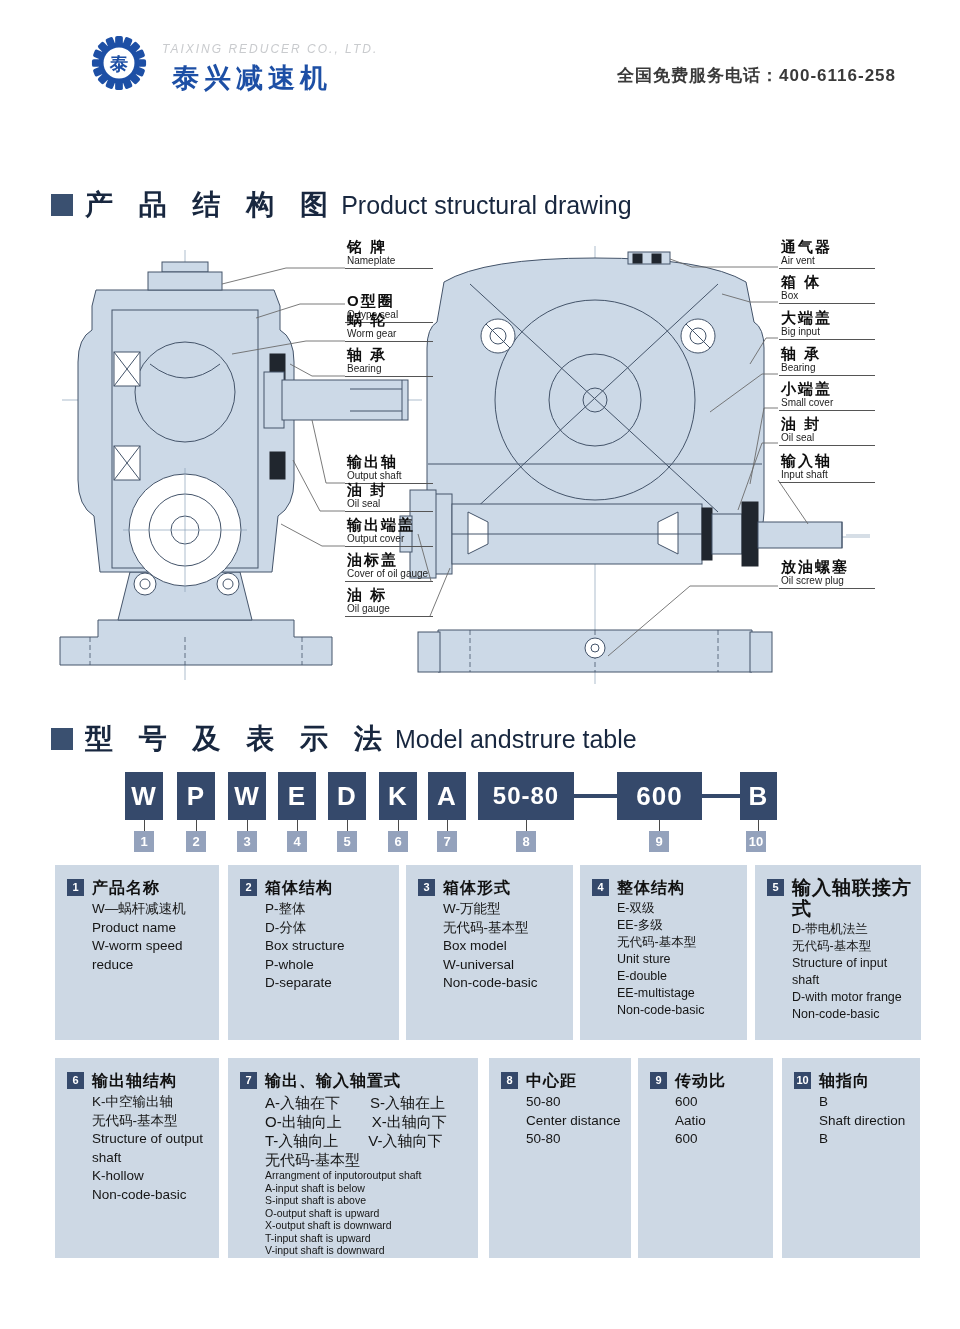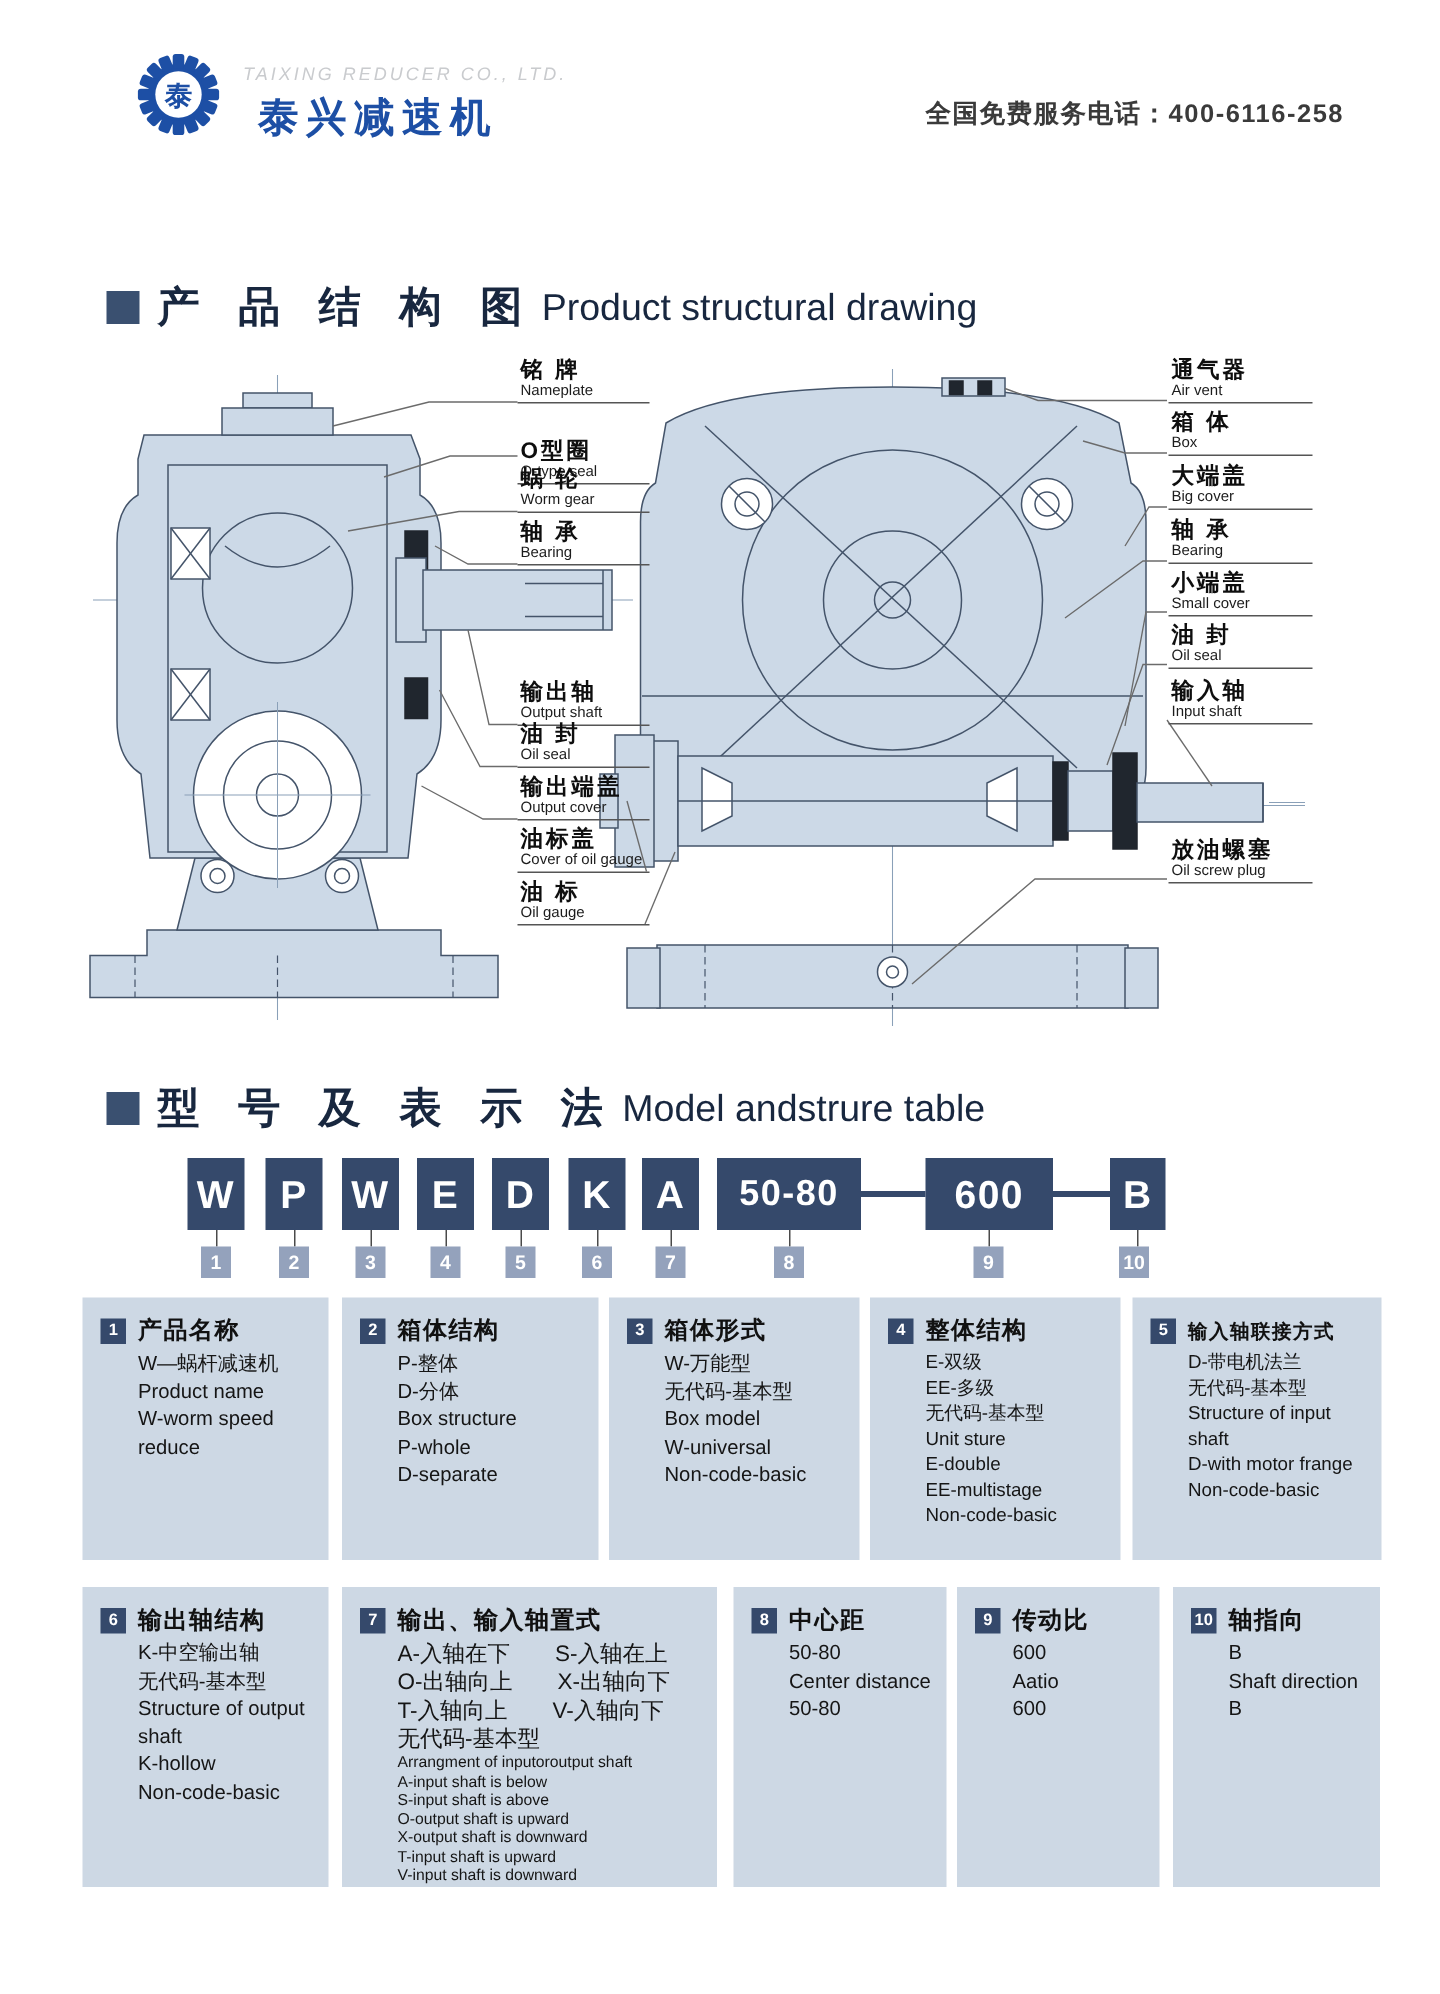--- a/index.html
+++ b/index.html
@@ -10,21 +10,21 @@
   
   .hdr-logo { position:absolute; left:90px; top:34px; width:58px; height:58px; }
   .hdr-co-en { position:absolute; left:162px; top:42px; font-size:12px; font-style:italic;
                color:#c9cbce; letter-spacing:2px; }
   .hdr-co-cn { position:absolute; left:172px; top:60px; font-size:27px; font-weight:bold;
                color:#1d4fa5; letter-spacing:5px; }
   .hdr-phone { position:absolute; right:64px; top:64px; font-size:17px; font-weight:bold;
                color:#3a3a3a; letter-spacing:1px; }
 
   
-  .sec-title { position:absolute; left:47px; display:flex; align-items:center;padding-left:24px; }
+  .sec-title { position:absolute; left:27px; display:flex; align-items:center;padding-left:24px; }
   .sec-sq { width:22px; height:22px; background:#3a5070; margin-right:12px; flex:0 0 auto; }
   .sec-cn { font-size:28px; font-weight:bold; color:#18273f; letter-spacing:9px; }
   .sec-en { font-size:25px; color:#18273f; margin-left:4px; white-space:nowrap; }
 
   
   .draw-svg { position:absolute; left:50px; top:232px; }
   .part { fill:#ccd9e7; stroke:#44546a; stroke-width:1; }
   .partw { fill:#ffffff; stroke:#44546a; stroke-width:1; }
   .ln { fill:none; stroke:#44546a; stroke-width:1; }
   .cl { stroke:#8aa0b8; stroke-width:0.7; }
@@ -268,21 +268,21 @@
   <div class="dlabel rlabel" style="top:238px;">
     <div class="lbl-cn">通气器</div>
     <div class="lbl-en">Air vent</div>
   </div>
   <div class="dlabel rlabel" style="top:273px;">
     <div class="lbl-cn">箱 体</div>
     <div class="lbl-en">Box</div>
   </div>
   <div class="dlabel rlabel" style="top:309px;">
     <div class="lbl-cn">大端盖</div>
-    <div class="lbl-en">Big cover</div>
+    <div class="lbl-en">Big input</div>
   </div>
   <div class="dlabel rlabel" style="top:345px;">
     <div class="lbl-cn">轴 承</div>
     <div class="lbl-en">Bearing</div>
   </div>
   <div class="dlabel rlabel" style="top:380px;">
     <div class="lbl-cn">小端盖</div>
     <div class="lbl-en">Small cover</div>
   </div>
   <div class="dlabel rlabel" style="top:415px;">
@@ -380,21 +380,21 @@
 EE-多级
 无代码-基本型
 Unit  sture
 E-double
 EE-multistage
 Non-code-basic</div>
   </div>
   <div class="exp-box sz-s" style="left:755px;top:865px;width:166px;height:175px;">
     <div class="exp-head">
       <div class="exp-num">5</div>
-      <div class="exp-title" style="font-size:13px;">输入轴联接方式</div>
+      <div class="exp-title" style="font-size:19px;">输入轴联接方式</div>
     </div>
     <div class="exp-lines">D-带电机法兰
 无代码-基本型
 Structure of input
 shaft
 D-with  motor  frange
 Non-code-basic</div>
   </div>
 
   <div class="exp-box" style="left:55px;top:1058px;width:164px;height:200px;">

